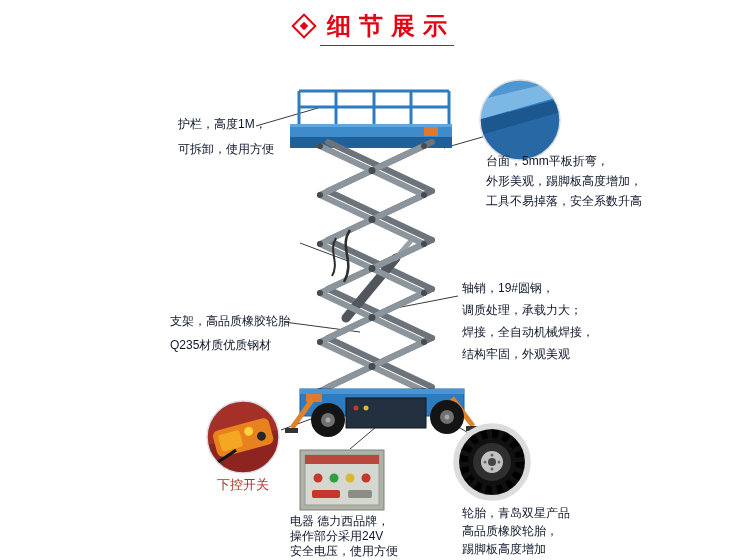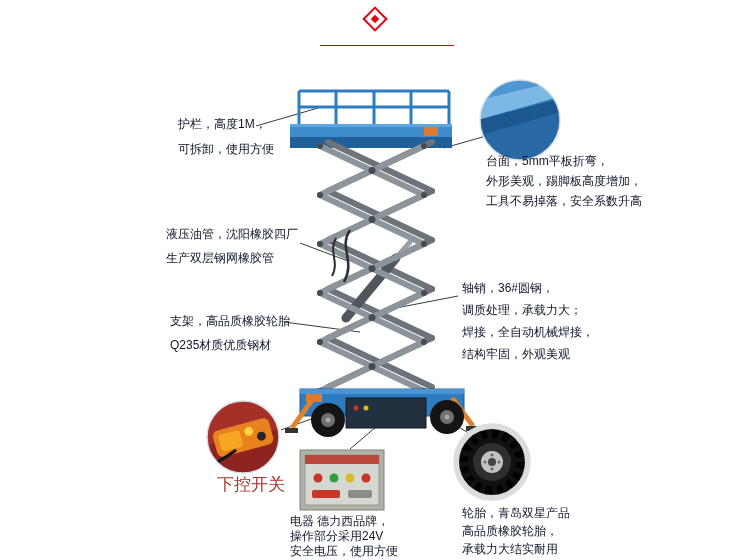--- a/index.html
+++ b/index.html
@@ -13,33 +13,34 @@
   .title-underline{position:absolute;top:45px;left:320px;width:134px;height:1px;background:#e60012;}
 
   .illustration{position:absolute;top:0;left:0;}
 
   .callout{position:absolute;color:#0f172a;font-size:12px;white-space:pre-line;}
   .co-guardrail{left:178px;top:112px;line-height:25px;}
   .co-platform{left:486px;top:151px;line-height:20px;}
   .co-hydraulic{left:166px;top:222px;line-height:24px;}
   .co-support{left:170px;top:309px;line-height:24px;}
   .co-axle{left:462px;top:277px;line-height:22px;}
-  .co-remote{left:217px;top:477px;font-size:17px;line-height:16px;color:#a93226;}
+  .co-remote{left:217px;top:477px;font-size:13px;line-height:16px;color:#a93226;}
   .co-electrical{left:290px;top:514px;line-height:15px;}
   .co-tire{left:462px;top:504px;line-height:18px;}
 </style>
 </head>
 <body>
 
 <div class="canvas">
 
   <div class="header">
     <span class="diamond-icon">
         <span class="diamond-inner"></span>
       </span>
+    <div class="page-title">细节展示</div>
   </div>
   <div class="title-underline"></div>
 
   <svg class="illustration" width="750" height="560" viewBox="0 0 750 560">
     <defs>
       <clipPath id="clip-platform">
           <circle cx="520" cy="120" r="40"></circle>
         </clipPath>
       <clipPath id="clip-remote">
           <circle cx="243" cy="437" r="36"></circle>
@@ -207,29 +208,27 @@
       <rect x="312" y="490" width="28" height="8" rx="2" fill="#c8362a"></rect>
       <rect x="348" y="490" width="24" height="8" rx="2" fill="#8a8e84"></rect>
     </g>
   </svg>
 
   <div class="callout co-guardrail">护栏，高度1M，
 可拆卸，使用方便</div>
   <div class="callout co-platform">台面，5mm平板折弯，
 外形美观，踢脚板高度增加，
 工具不易掉落，安全系数升高</div>
-  <div class="callout co-hydraulic">液压油管，沈阳橡胶四厂
-生产双层钢网橡胶管</div>
   <div class="callout co-support">支架，高品质橡胶轮胎
 Q235材质优质钢材</div>
-  <div class="callout co-axle">轴销，36#圆钢，
+  <div class="callout co-axle">轴销，19#圆钢，
 调质处理，承载力大；
 焊接，全自动机械焊接，
 结构牢固，外观美观</div>
   <div class="callout co-remote">下控开关</div>
   <div class="callout co-electrical">电器 德力西品牌，
 操作部分采用24V
 安全电压，使用方便</div>
   <div class="callout co-tire">轮胎，青岛双星产品
 高品质橡胶轮胎，
-承载力大结实耐用</div>
+踢脚板高度增加</div>
 
 </div>
 
 </body></html>

